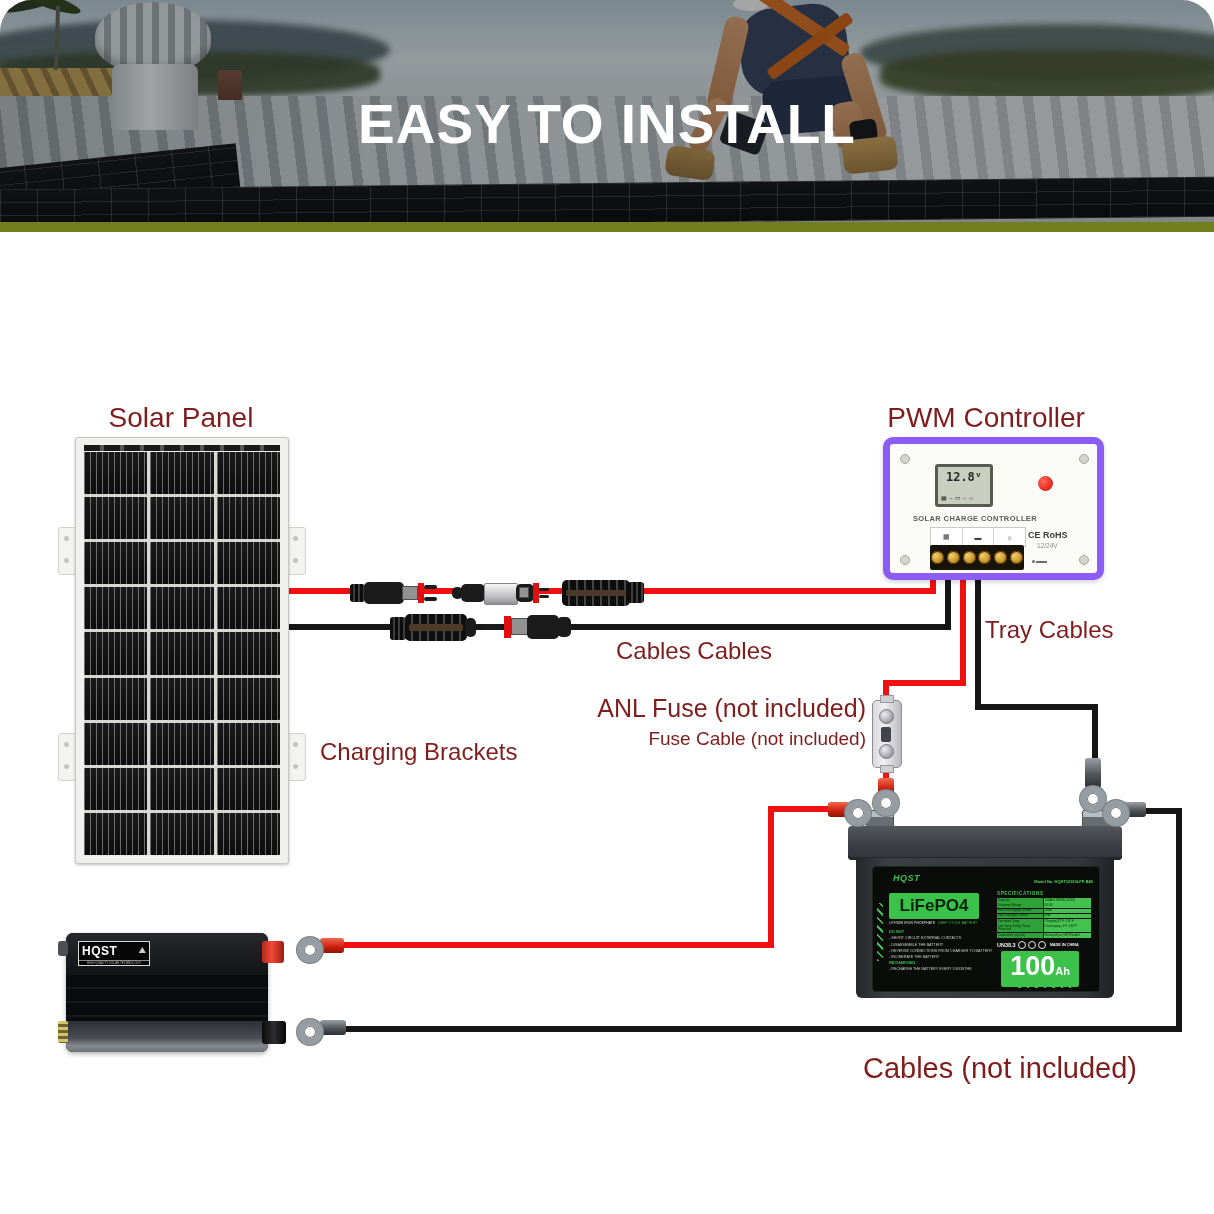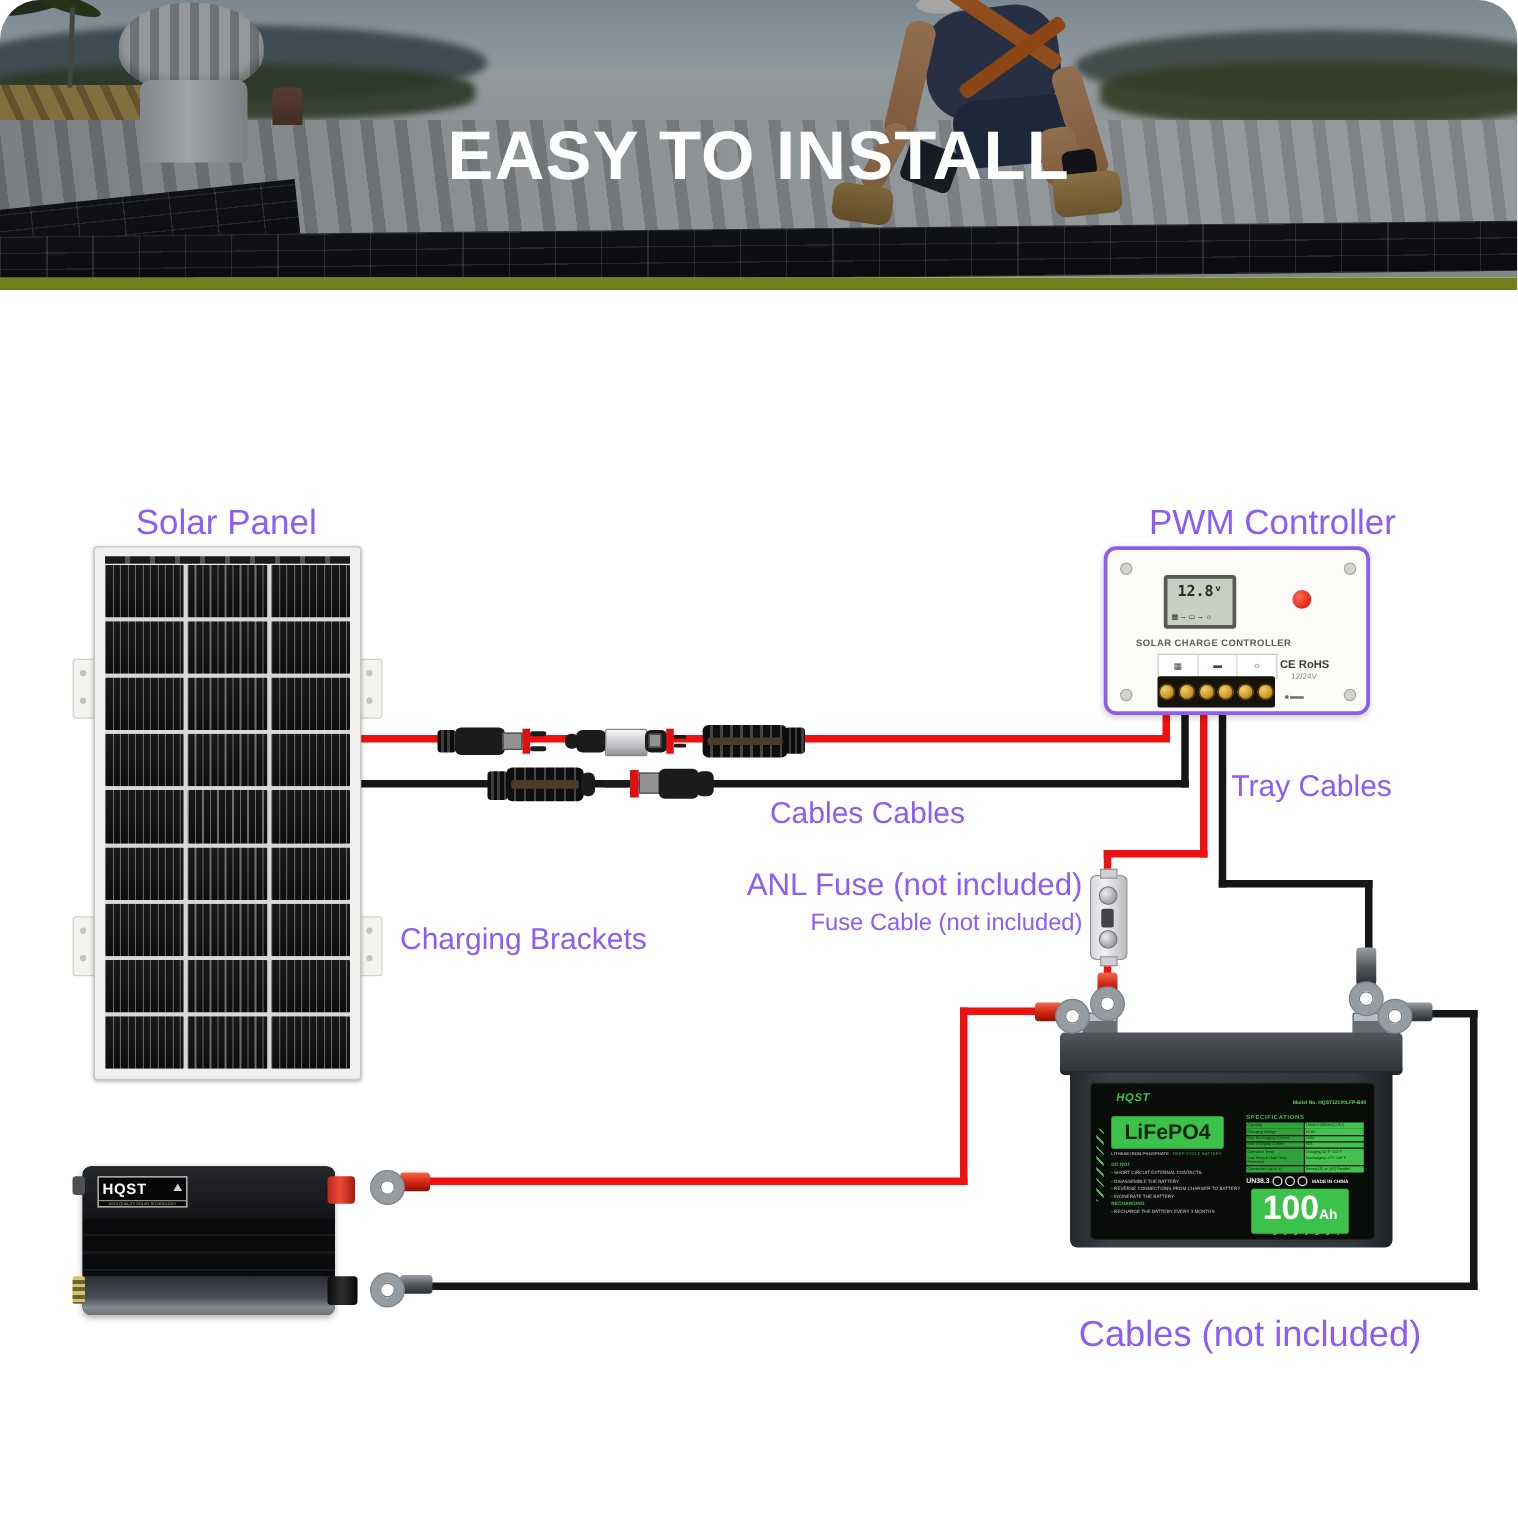--- a/index.html
+++ b/index.html
@@ -13,21 +13,21 @@
   .soft{filter:blur(3px);}
   #banner .overlay{position:absolute;inset:0;background:rgba(8,10,14,.30);}
   #banner-title{position:absolute;left:0;top:92px;width:1214px;text-align:center;
     font-size:55px;font-weight:700;letter-spacing:1px;color:#fff;z-index:5;}
   #olive-bar{position:absolute;left:0;top:222px;width:1214px;height:10px;background:#71801c;}
 
   
   .wire{position:absolute;}
   .wire.red{background:#ef1010;}
   .wire.black{background:#161616;}
-  .glabel{position:absolute;color:#8b5cf6;}
+  .glabel{position:absolute;color:#7f1d1d;}
   .ring{position:absolute;width:26px;height:26px;border-radius:50%;box-sizing:border-box;
         border:7px solid #969da2;background:#fdfdfd;box-shadow:inset 0 0 0 1px #70767b,0 0 0 1px #7b8186;}
   .crimp-red{position:absolute;background:linear-gradient(180deg,#f26a4e,#cf2310 55%,#8f1206);border-radius:3px;}
   .crimp-dark{position:absolute;background:linear-gradient(180deg,#9aa0a5,#50555a 55%,#2c3034);border-radius:3px;}
   .cdark{position:absolute;background:#1b1b1b;border-radius:5px;}
   .ribbed{position:absolute;background:repeating-linear-gradient(90deg,#0e0e0e 0 6px,#464646 6px 8px);border-radius:5px;}
   .ribbed .stripe{position:absolute;left:6%;right:6%;top:38%;height:24%;background:#4c3b29;border-radius:2px;}
   .nut{position:absolute;background:repeating-linear-gradient(90deg,#0c0c0c 0 3px,#3d3d3d 3px 5px);border-radius:3px;}
   .cwin{position:absolute;background:#929292;border:1px solid #4e4e4e;box-sizing:border-box;}
   .rband{position:absolute;background:#e01010;}
@@ -41,21 +41,21 @@
   #sp-grid .cell{background:
      repeating-linear-gradient(90deg,rgba(255,255,255,.38) 0 1px,rgba(255,255,255,0) 1px 6px),
      linear-gradient(180deg,#191919,#0d0d0d);border-radius:1px;}
   .busbar{position:absolute;left:8px;top:7px;right:8px;height:6px;
      background:repeating-linear-gradient(90deg,#1a1a1a 0 16px,#555 16px 20px);}
   .bracket{position:absolute;width:17px;height:46px;background:#f3f3f0;border:1px solid #d2d2ce;border-radius:3px;}
   .bracket i{position:absolute;left:5px;width:5px;height:5px;border-radius:50%;background:#c4c4bf;}
 
   
   #ctrl{position:absolute;left:883px;top:437px;width:207px;height:129px;background:#fbfbf8;
-        border:3px solid #8b5cf6;border-radius:10px;box-shadow:0 2px 5px rgba(0,0,0,.18);}
+        border:7px solid #8b5cf6;border-radius:10px;box-shadow:0 2px 5px rgba(0,0,0,.18);}
   .cscrew{position:absolute;width:8px;height:8px;border-radius:50%;background:#d4d4cf;border:1px solid #a9a9a3;}
   #lcd{position:absolute;left:45px;top:20px;width:52px;height:37px;background:#c8cfc0;
        border:3px solid #565b52;border-radius:3px;}
   #lcd .val{position:absolute;left:0;top:3px;width:100%;text-align:center;font-size:12px;font-weight:700;color:#272c26;font-family:"DejaVu Sans Mono",monospace;}
   #lcd .icons{position:absolute;left:3px;bottom:3px;font-size:6px;color:#272c26;letter-spacing:1px;}
   #led{position:absolute;left:148px;top:32px;width:15px;height:15px;border-radius:50%;
        background:radial-gradient(circle at 35% 35%,#ff6a5c,#e02517 70%);}
   #ctrl-plate{position:absolute;left:0px;top:70px;width:170px;text-align:center;font-size:7.5px;
        font-weight:700;color:#5a5a56;letter-spacing:.4px;}
   #ctrl-strip{position:absolute;left:40px;top:83px;width:94px;height:18px;background:#fff;
@@ -410,21 +410,21 @@
   <div class="crimp-red" style="left:320px;top:938px;width:24px;height:15px;"></div>
   <div class="crimp-dark" style="left:320px;top:1020px;width:26px;height:15px;"></div>
   <div class="ring" style="left:873px;top:790px;"></div>
   <div class="ring" style="left:845px;top:800px;"></div>
   <div class="ring" style="left:1080px;top:786px;"></div>
   <div class="ring" style="left:1103px;top:800px;"></div>
   <div class="ring" style="left:297px;top:937px;"></div>
   <div class="ring" style="left:297px;top:1019px;"></div>
 
   <div class="glabel" style="left:75px;top:402px;width:212px;text-align:center;font-size:28px;">Solar Panel</div>
-  <div class="glabel" style="left:906px;top:402px;width:224px;text-align:center;font-size:28px;">PWM Controller</div>
+  <div class="glabel" style="left:874px;top:402px;width:224px;text-align:center;font-size:28px;">PWM Controller</div>
   <div class="glabel" style="left:594px;top:637px;width:200px;text-align:center;font-size:24px;">Cables Cables</div>
   <div class="glabel" style="left:985px;top:616px;width:140px;font-size:24px;">Tray Cables</div>
   <div class="glabel" style="left:566px;top:694px;width:300px;text-align:right;font-size:25px;">ANL Fuse (not included)</div>
   <div class="glabel" style="left:566px;top:728px;width:300px;text-align:right;font-size:19px;">Fuse Cable (not included)</div>
   <div class="glabel" style="left:320px;top:738px;font-size:24px;">Charging Brackets</div>
   <div class="glabel" style="left:850px;top:1052px;width:300px;text-align:center;font-size:29px;">Cables (not included)</div>
 
 </div>
 
 </body></html>

